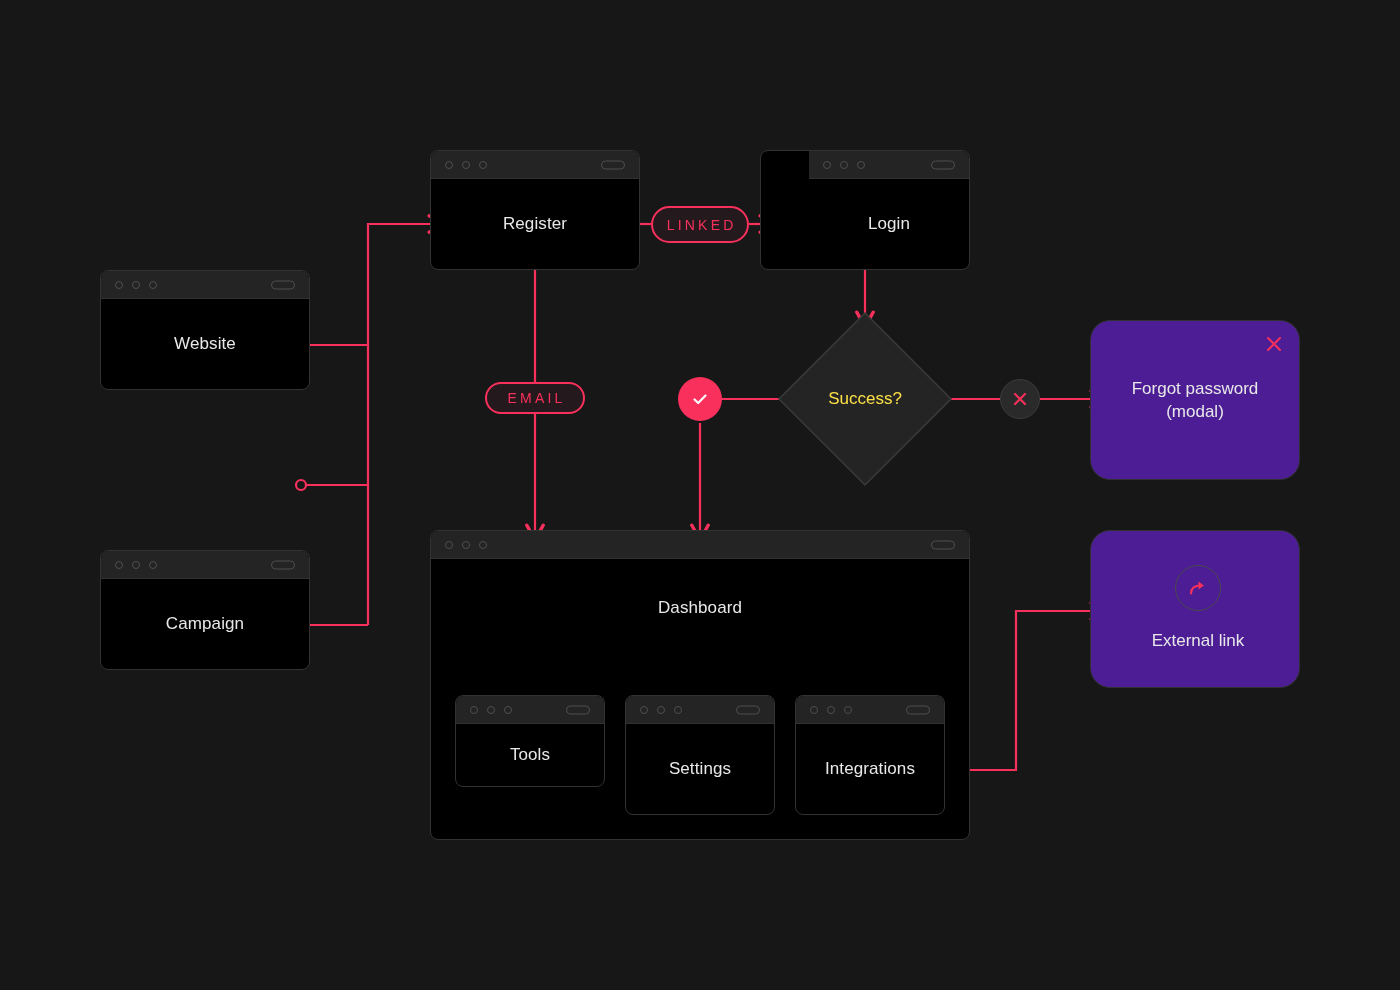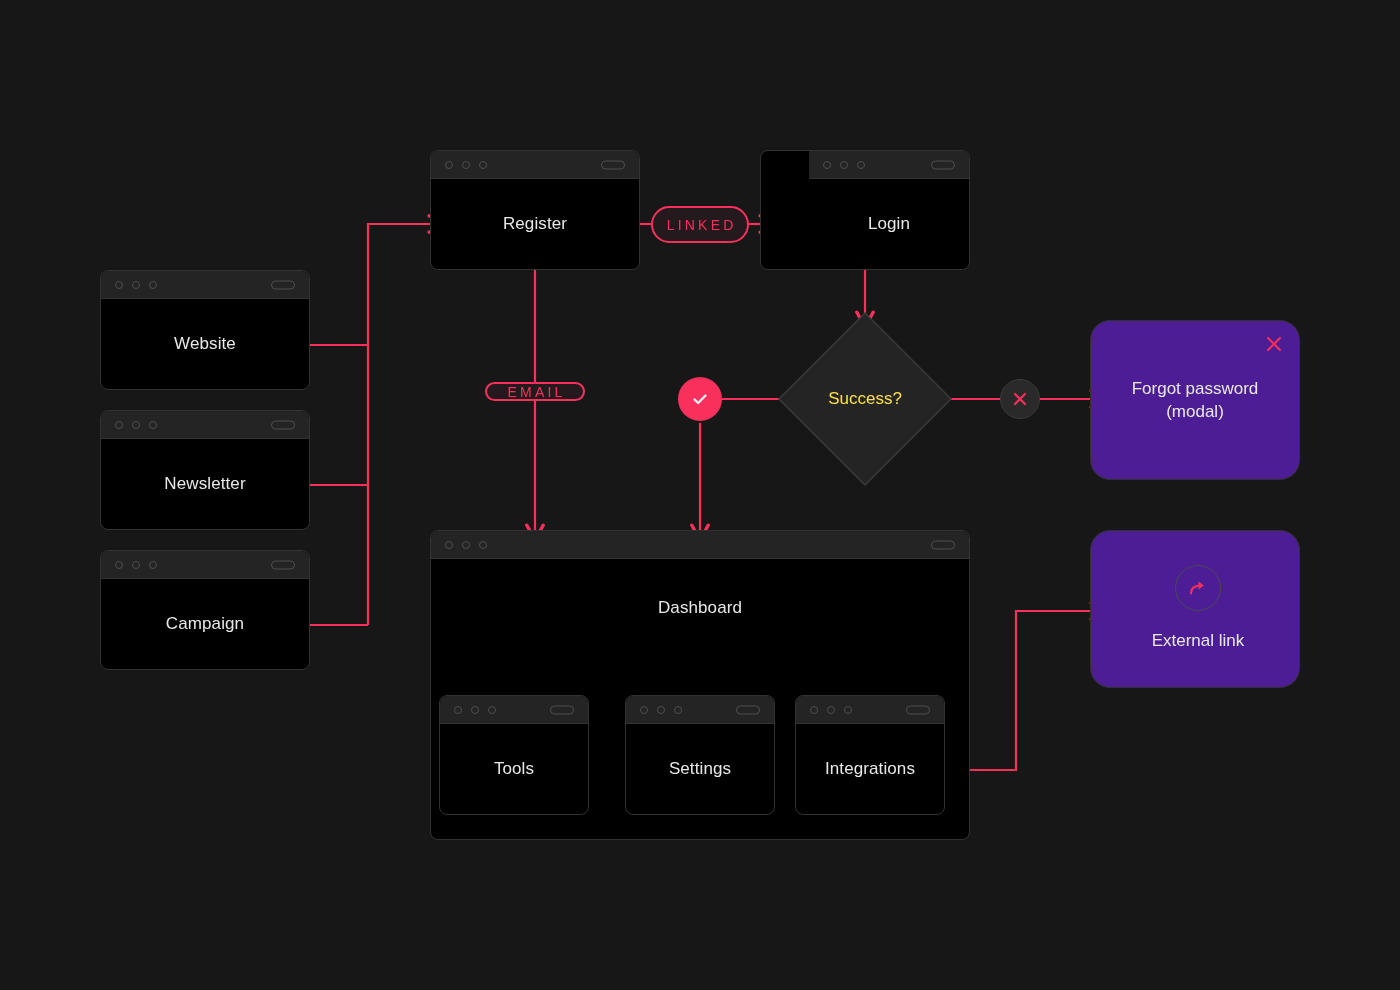--- a/index.html
+++ b/index.html
@@ -228,33 +228,20 @@
           <i></i>
           <i></i>
         </span>
       <span class="barpill"></span>
     </div>
     <div class="win-body">
       <span class="win-label">Website</span>
     </div>
   </div>
 
-  <div class="win" style="left:100px; top:410px; width:210px; height:120px;">
-    <div class="win-bar">
-      <span class="dots">
-          <i></i>
-          <i></i>
-          <i></i>
-        </span>
-      <span class="barpill"></span>
-    </div>
-    <div class="win-body">
-      <span class="win-label">Newsletter</span>
-    </div>
-  </div>
 
   <div class="win" style="left:100px; top:550px; width:210px; height:120px;">
     <div class="win-bar">
       <span class="dots">
           <i></i>
           <i></i>
           <i></i>
         </span>
       <span class="barpill"></span>
     </div>
@@ -288,21 +275,21 @@
     </div>
     <div class="win-body">
       <span class="win-label">Login</span>
     </div>
   </div>
 
   <div class="pill" style="left:651px; top:206px; width:98px; height:37px;">
     <span>LINKED</span>
   </div>
 
-  <div class="pill" style="left:485px; top:382px; width:100px; height:19px;">
+  <div class="pill" style="left:485px; top:382px; width:100px; height:32px;">
     <span>EMAIL</span>
   </div>
 
   <div class="diamond" style="left:777px; top:311px; width:176px; height:176px;">
     <svg class="shape" viewBox="0 0 176 176">
       <polygon points="88,2 174,88 88,174 2,88" fill="#242424" stroke="#3a3a3a" stroke-width="1.5"></polygon>
     </svg>
     <span class="dlabel">Success?</span>
   </div>
 
@@ -345,21 +332,21 @@
           <i></i>
           <i></i>
         </span>
       <span class="barpill"></span>
     </div>
     <div class="win-body top">
       <span class="win-label">Dashboard</span>
     </div>
   </div>
 
-  <div class="win" style="left:439px; top:695px; width:150px; height:120px;">
+  <div class="win" style="left:455px; top:695px; width:150px; height:92px;">
     <div class="win-bar">
       <span class="dots">
           <i></i>
           <i></i>
           <i></i>
         </span>
       <span class="barpill"></span>
     </div>
     <div class="win-body">
       <span class="win-label">Tools</span>

